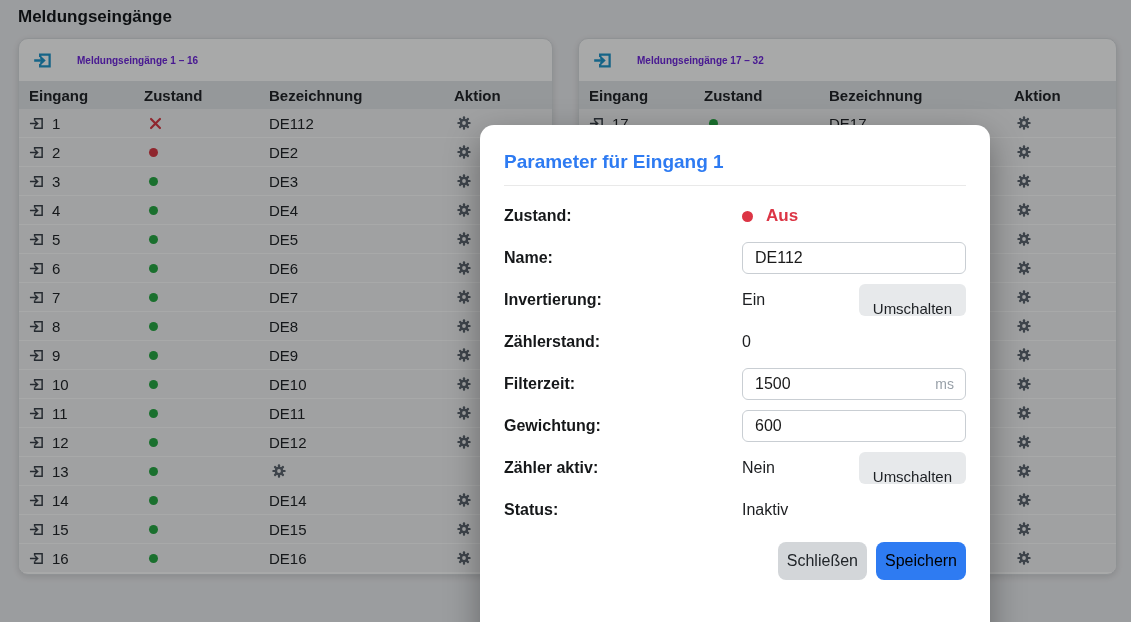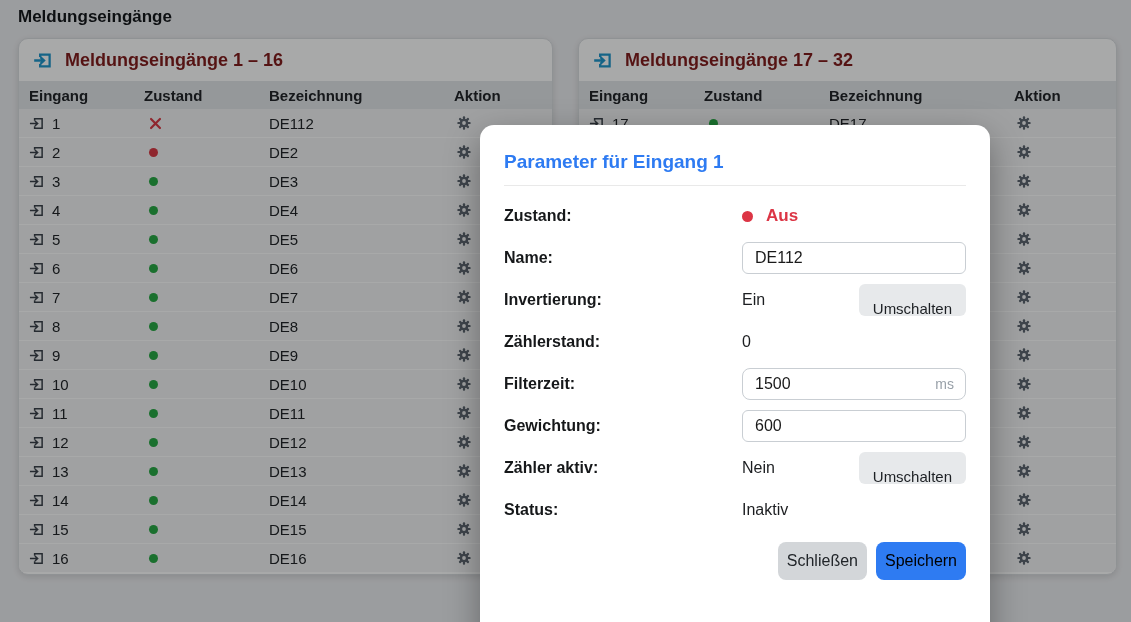--- a/index.html
+++ b/index.html
@@ -18,21 +18,21 @@
     background:#fbfcfd;border:1px solid #d6dadd;border-radius:10px;
     box-shadow:0 2px 6px rgba(0,0,0,0.12);
     overflow:hidden;
   }
   #panel-left{left:18px;width:535px;}
   #panel-right{left:578px;width:539px;}
   .panel-header{
     height:42px;display:flex;align-items:center;gap:13px;
     padding:0 14px;box-sizing:border-box;
   }
-  .panel-title{font-size:18px;font-weight:bold;color:#7f1d1d;}
+  .panel-title{font-size:10px;font-weight:bold;color:#6d28d9;margin-left:12px;}
   .thead{
     display:grid;grid-template-columns:115px 125px 185px 1fr;
     align-items:center;height:28px;padding-left:10px;
     background:#dfe3e6;font-size:15px;font-weight:bold;color:#212529;
   }
   .trow{
     display:grid;grid-template-columns:115px 125px 185px 1fr;
     align-items:center;height:29px;padding-left:10px;box-sizing:border-box;
     background:#eff1f2;border-bottom:1px solid #fbfcfd;
     font-size:15px;color:#212529;
@@ -75,21 +75,21 @@
     border:1px solid #c9ced3;border-radius:6px;
     padding:0 12px;font-size:16px;color:#1a1a1a;
     font-family:"Liberation Sans","DejaVu Sans",sans-serif;
     background:#fff;
   }
   .input-wrap{position:relative;width:100%;}
   .input-unit{
     position:absolute;right:12px;top:50%;transform:translateY(-50%);
     font-size:14px;color:#98a0a8;pointer-events:none;
   }
-  .unit-input{padding-right:54px;border-radius:8px;}
+  .unit-input{padding-right:54px;}
   .btn-toggle{
     background:#e7e9eb;border:none;border-radius:6px;
     height:28px;padding:16px 14px;font-size:15px;color:#1d2024;
     font-family:"Liberation Sans","DejaVu Sans",sans-serif;cursor:pointer;
   }
   .modal-actions{display:flex;justify-content:flex-end;gap:9px;margin-top:16px;}
   .btn{
     border:none;border-radius:8px;height:38px;padding:0 9px;
     font-size:16px;cursor:pointer;
     font-family:"Liberation Sans","DejaVu Sans",sans-serif;
@@ -447,21 +447,20 @@
         <span class="cell eingang">
           <svg width="15" height="15" viewBox="0 0 16 16">
             <path d="M6 5 V3 H14 V13 H6 V11" fill="none" stroke="#394049" stroke-width="1.6"></path>
             <path d="M1 8 H9 M6.3 5.4 L9.2 8 L6.3 10.6" fill="none" stroke="#394049" stroke-width="1.6"></path>
           </svg>
           <span>13</span>
         </span>
         <span class="cell zustand">
           <span class="dot green"></span>
         </span>
-        <span class="cell">DE13</span>
         <span class="cell aktion">
           <button class="gear-btn">
             <svg width="14" height="14" viewBox="0 0 20 20">
               <g fill="#5d6670">
                 <rect x="8.4" y="0.5" width="3.2" height="19" rx="1.2"></rect>
                 <rect x="8.4" y="0.5" width="3.2" height="19" rx="1.2" transform="rotate(45 10 10)"></rect>
                 <rect x="8.4" y="0.5" width="3.2" height="19" rx="1.2" transform="rotate(90 10 10)"></rect>
                 <rect x="8.4" y="0.5" width="3.2" height="19" rx="1.2" transform="rotate(135 10 10)"></rect>
                 <circle cx="10" cy="10" r="6.2"></circle>
               </g>

